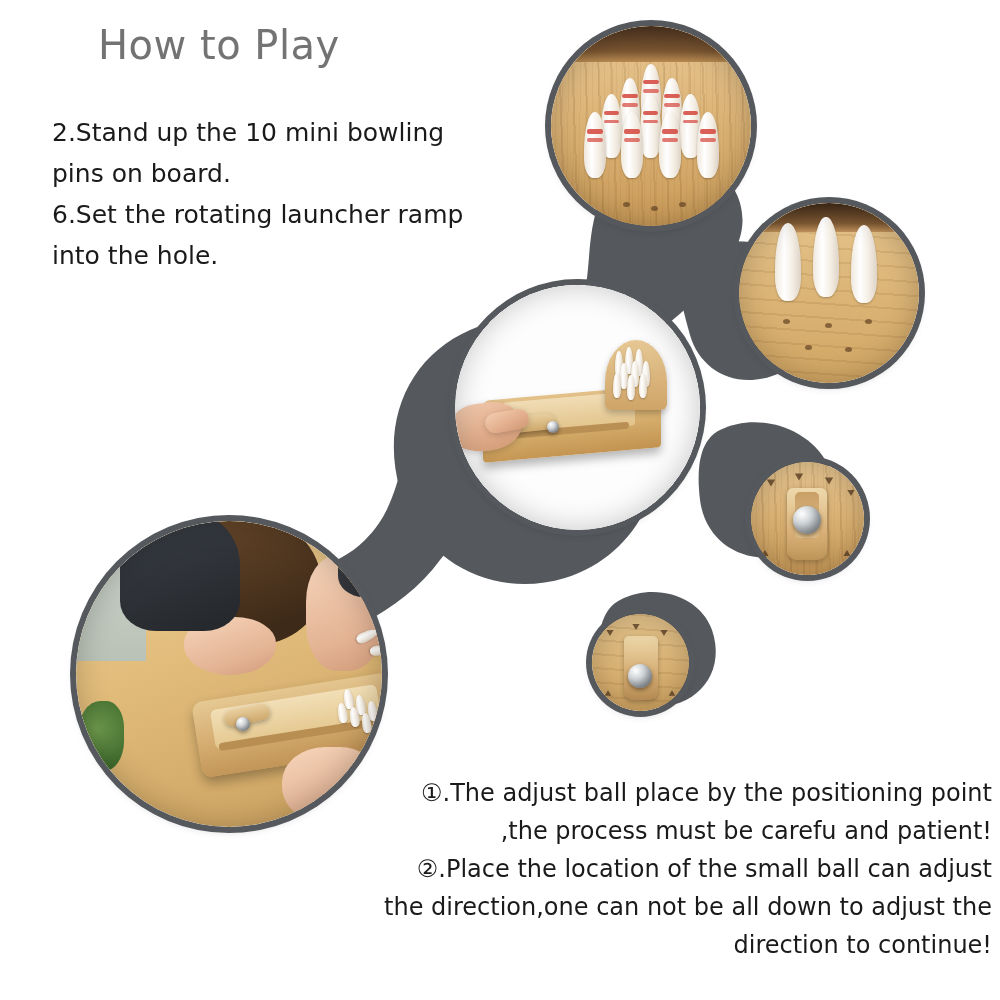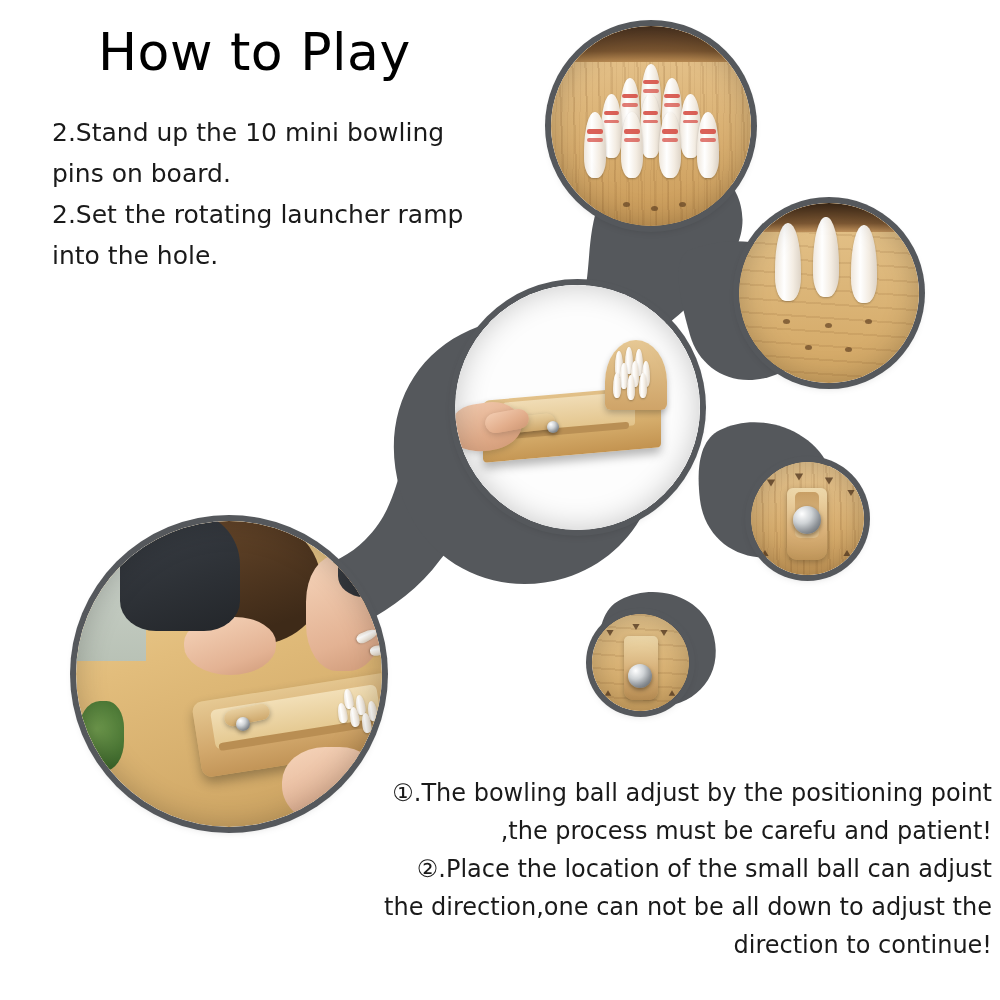--- a/index.html
+++ b/index.html
@@ -18,22 +18,22 @@
     width: 1000px;
     height: 1000px;
     background: #ffffff;
   }
 
   
   .title {
     position: absolute;
     left: 98px;
     top: 22px;
-    font-size: 52px;
-    color: #000000;
+    font-size: 40px;
+    color: #737373;
     letter-spacing: 0.5px;
     font-family: "DejaVu Sans", sans-serif;
     font-weight: 400;
   }
   .steps {
     position: absolute;
     left: 52px;
     top: 112px;
     width: 420px;
     font-size: 25px;
@@ -249,25 +249,25 @@
                C632,712 604,690 600,657 C597,628 604,608 620,600 Z"></path>
       <path d="M470,330 C540,300 620,330 648,400 C678,474 640,555 565,578
                C492,600 420,560 400,490 C380,420 410,356 470,330 Z"></path>
     </g>
   </svg>
 
   <div class="title">How to Play</div>
 
   <div class="steps">
     <div>2.Stand up the 10 mini bowling pins on board.</div>
-    <div>2.Set the rotating launcher ramp into the hole.</div>
+    <div>6.Set the rotating launcher ramp into the hole.</div>
   </div>
 
   <div class="notes">
-    <div>①.The bowling ball adjust by the positioning point ,the process must be carefu and patient!</div>
+    <div>①.The adjust ball place by the positioning point ,the process must be carefu and patient!</div>
     <div>②.Place the location of the small ball can adjust the direction,one can not be all down to adjust the direction to continue!</div>
   </div>
 
   <div class="bubble" style="left:551px; top:26px; width:200px; height:200px;">
     <div class="inner">
       <div class="wood-a"></div>
       <div class="dark-band" style="height:18%;"></div>
 
       <div class="pin" style="left:90px; top:38px; width:20px; height:62px;"></div>
       <div class="pin" style="left:69px; top:52px; width:20px; height:62px;"></div>

